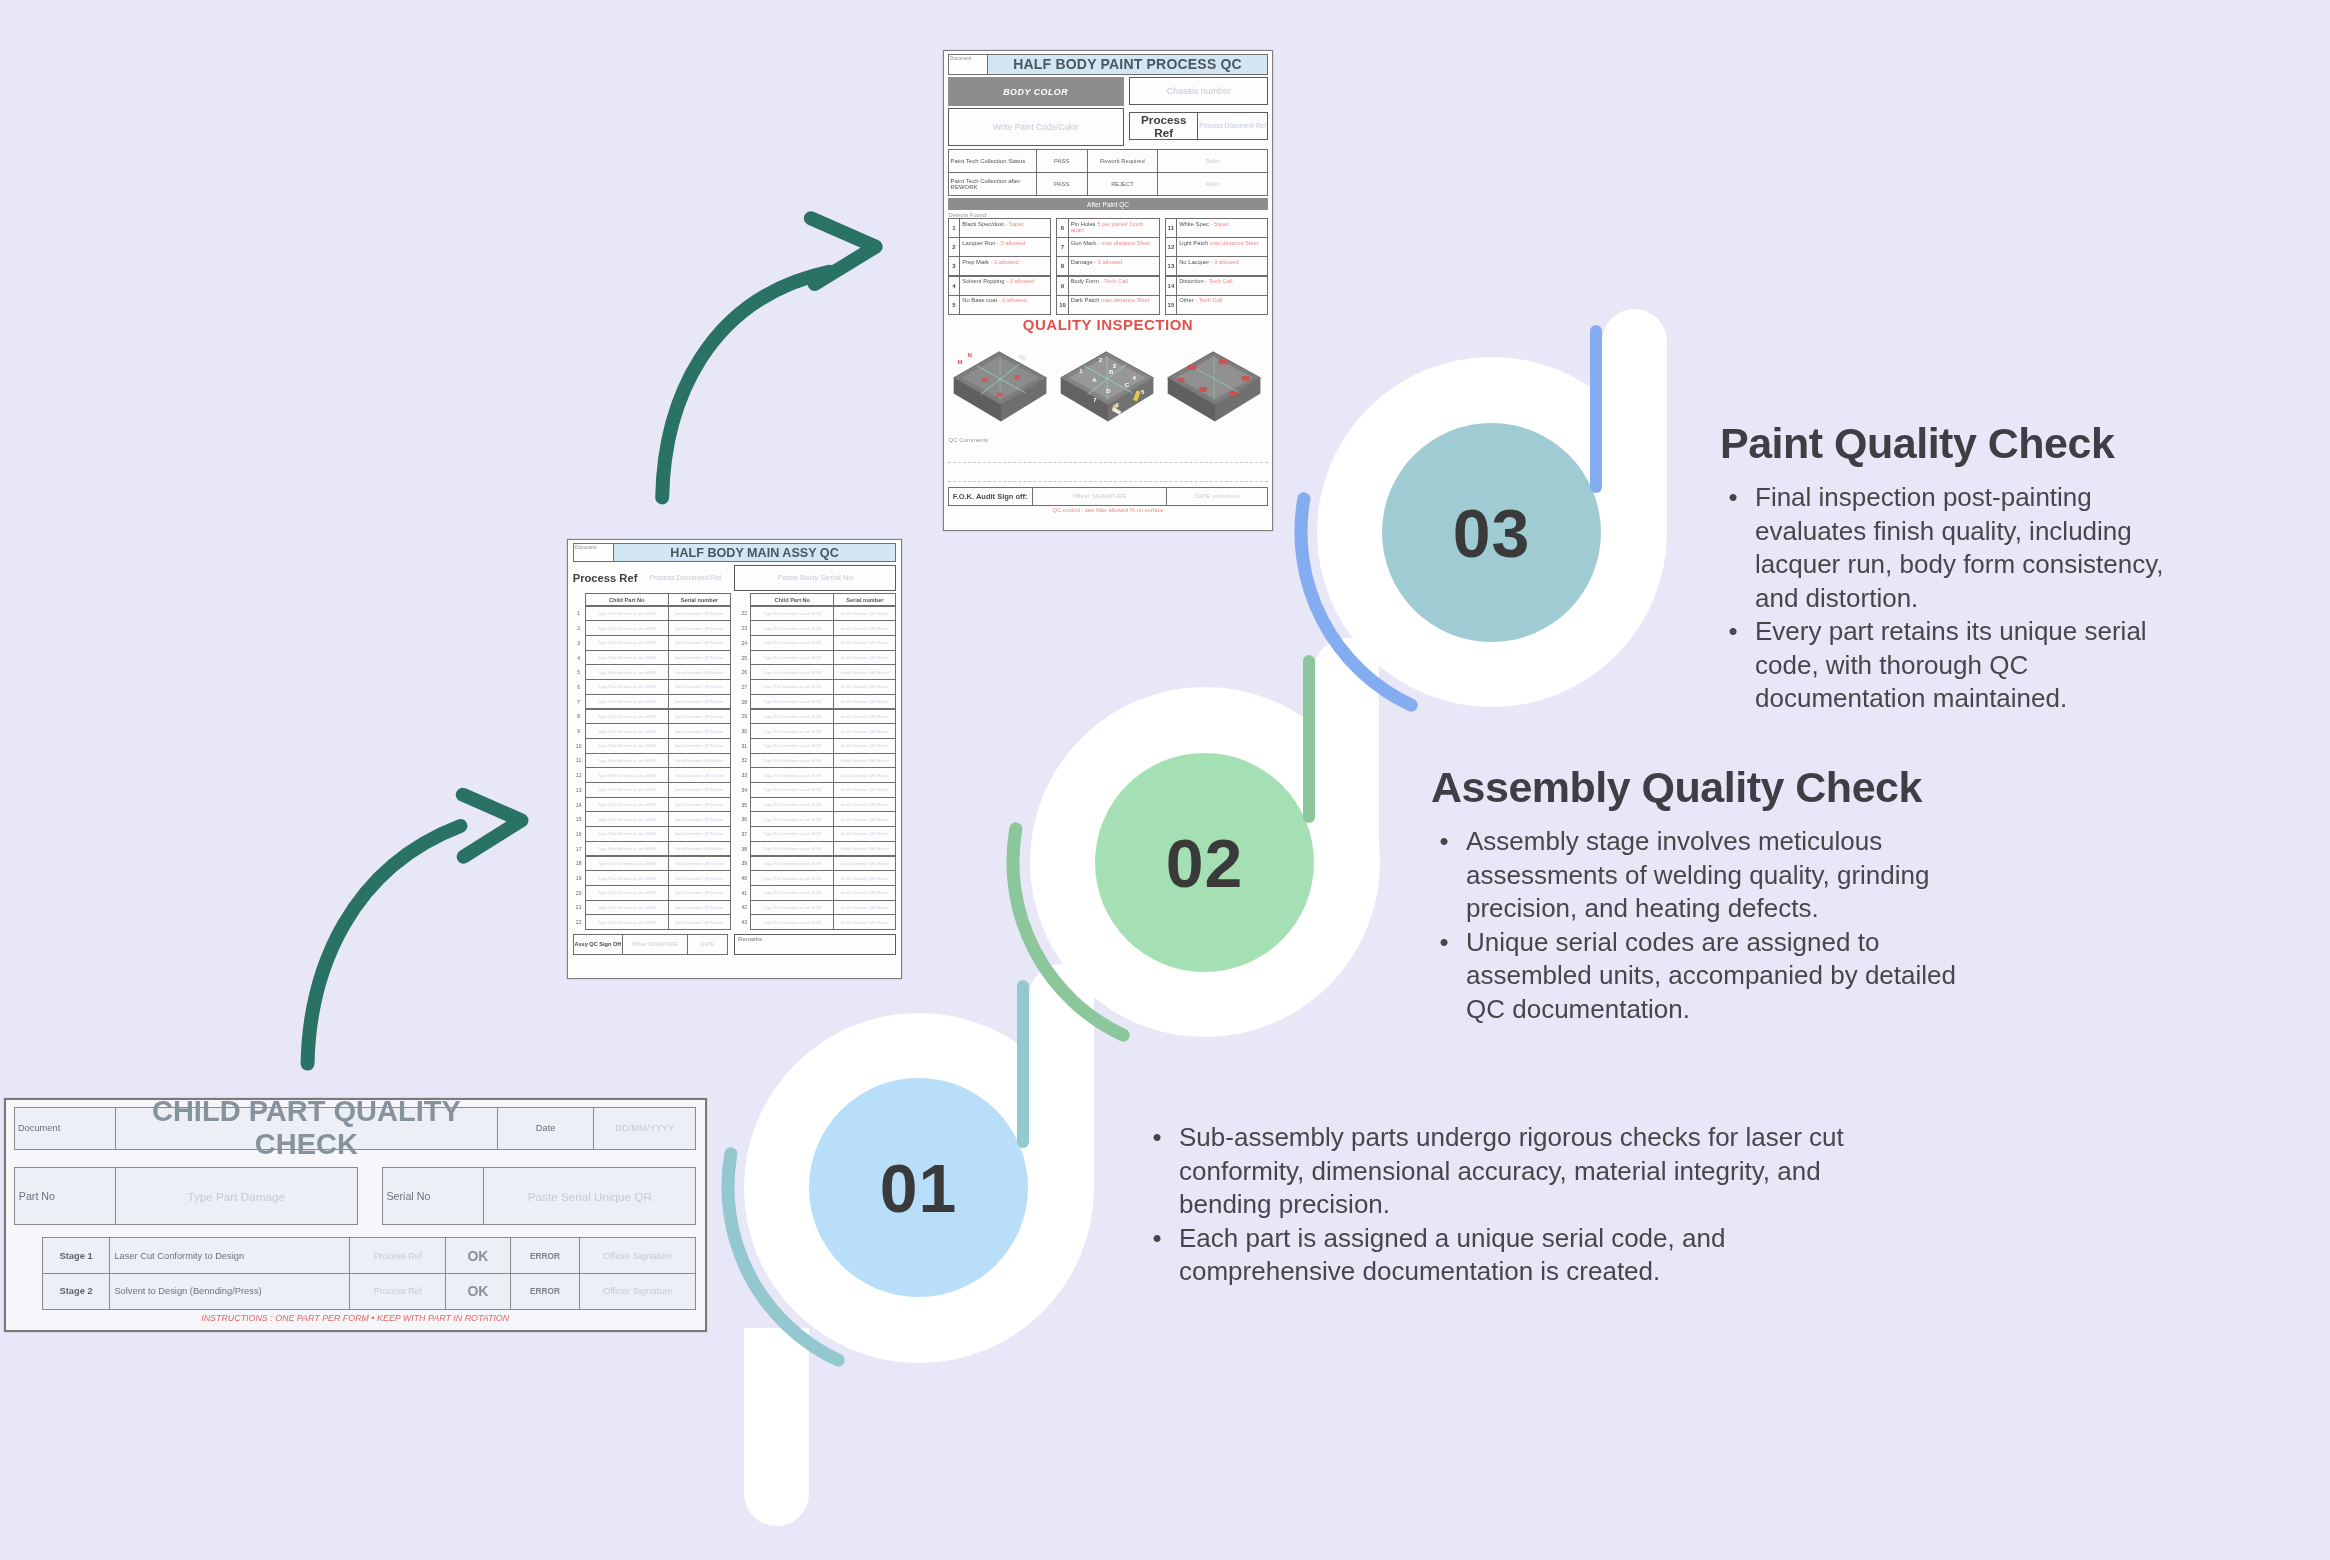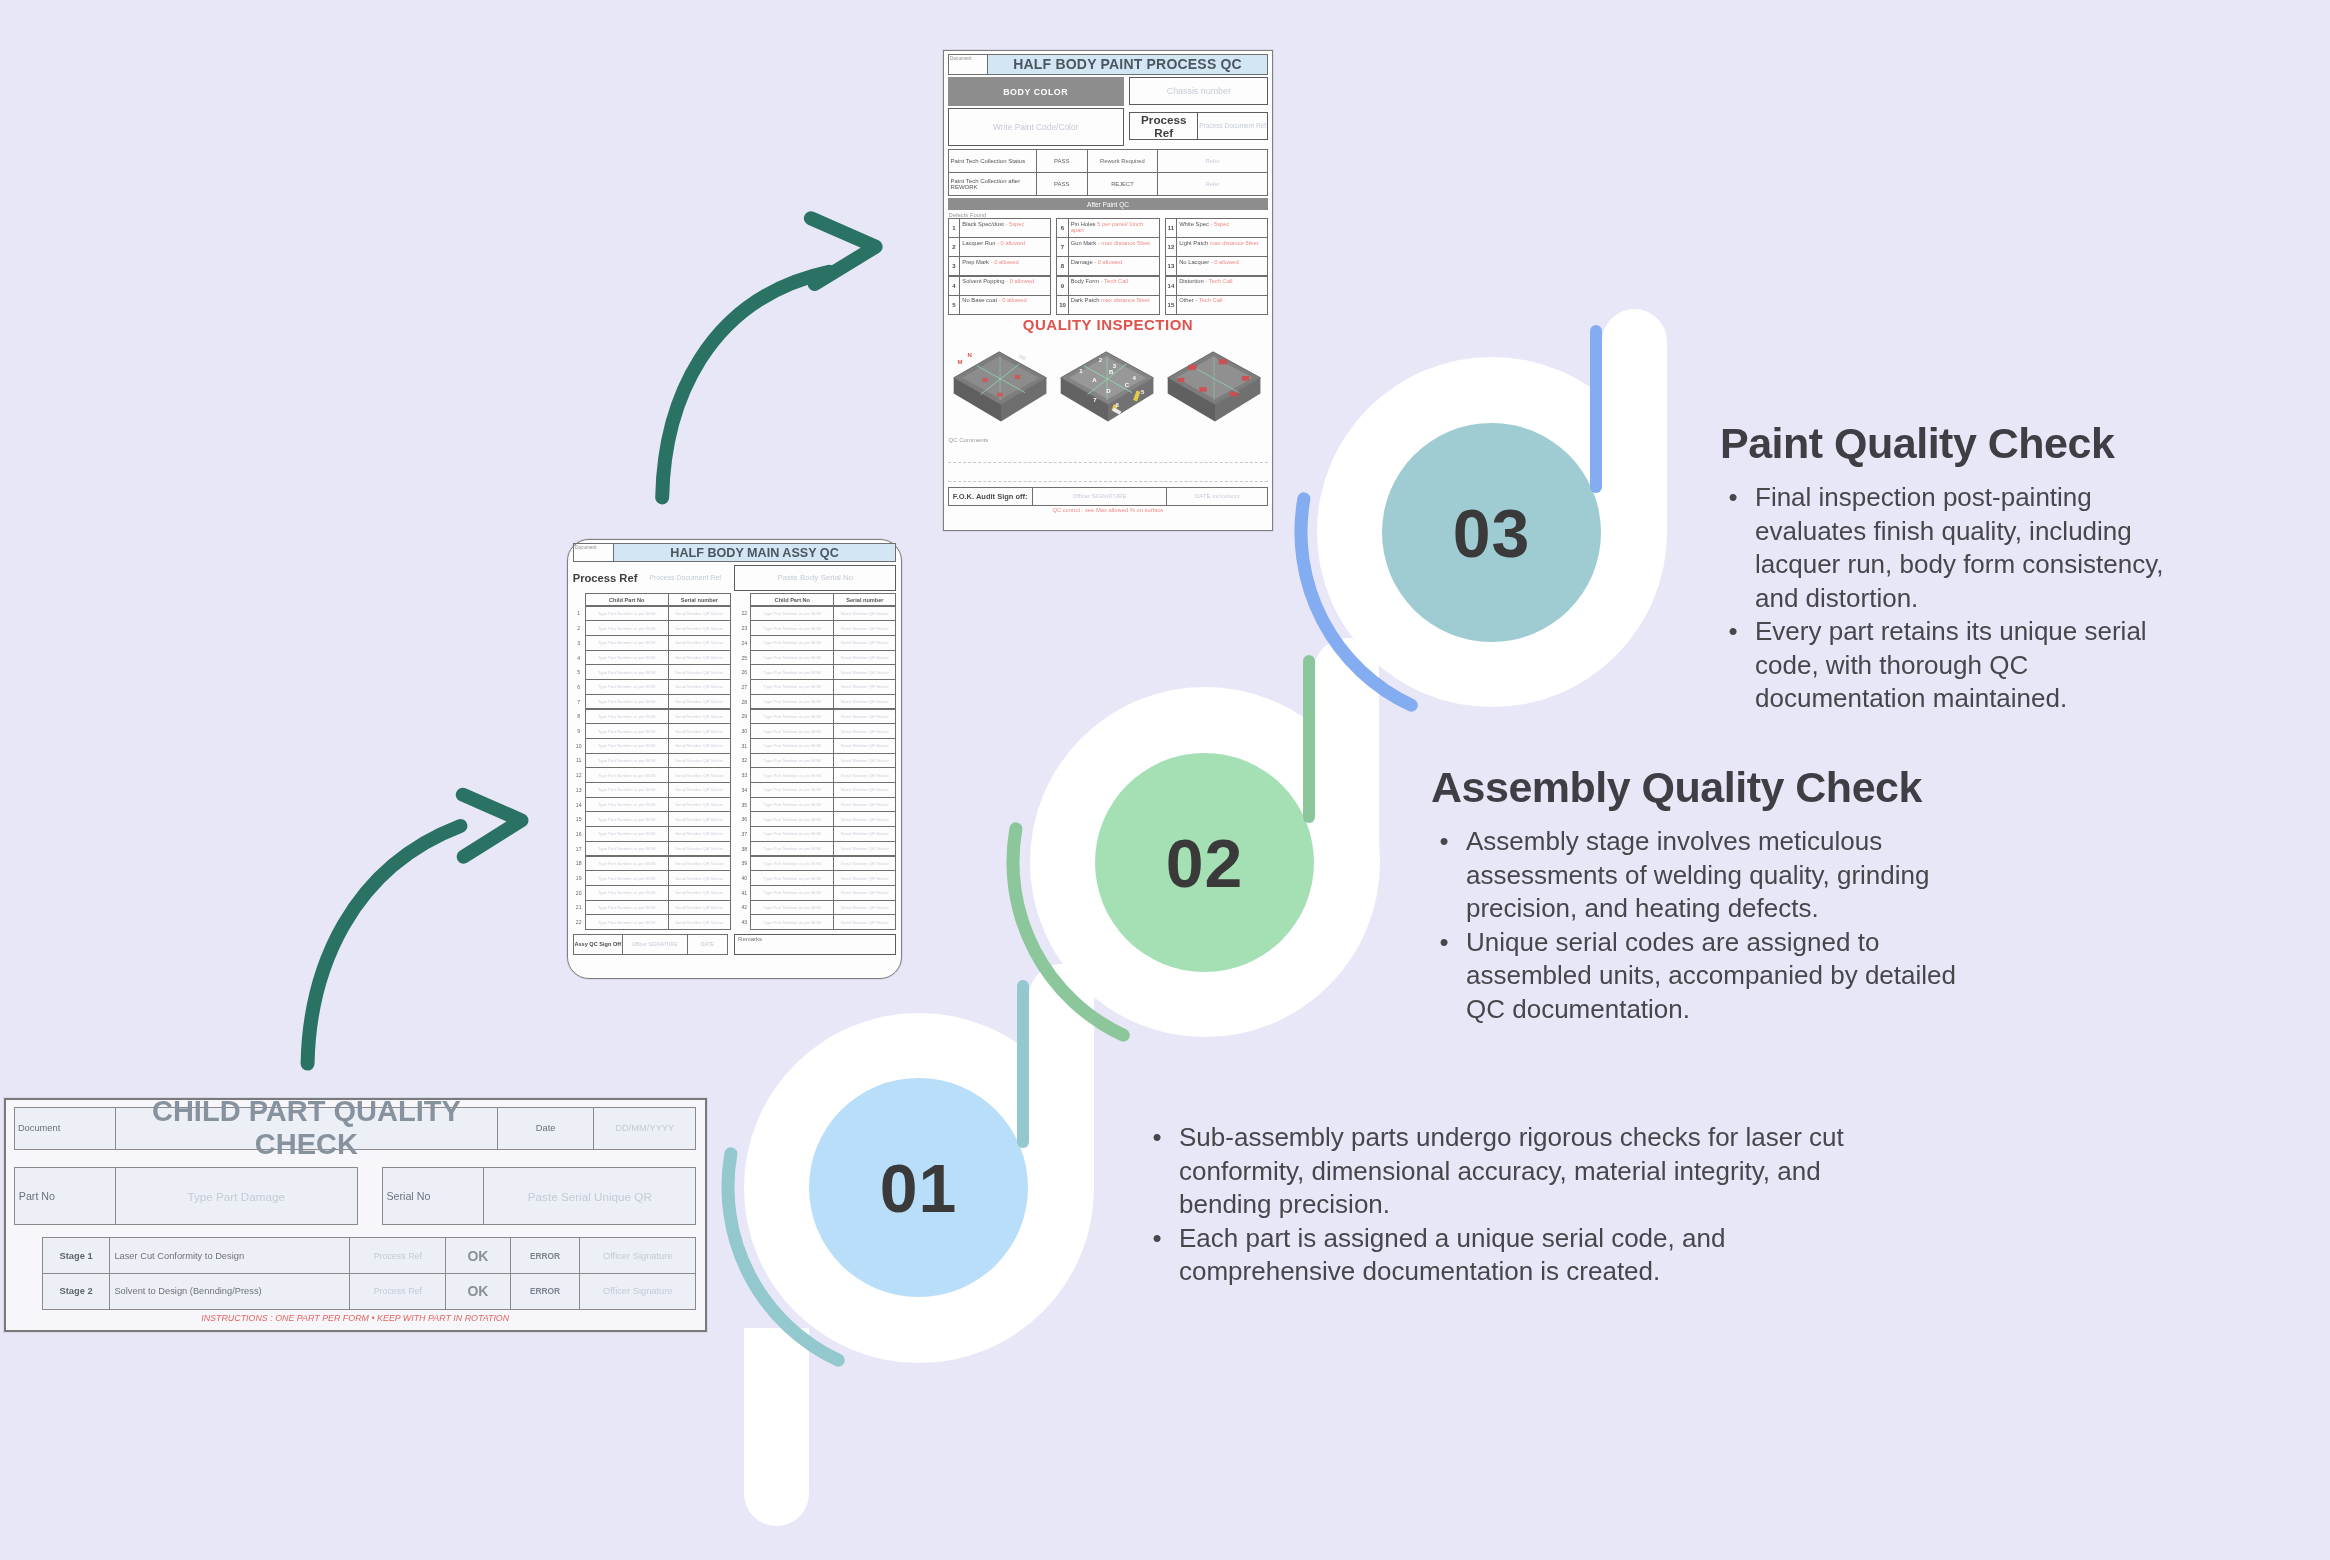--- a/index.html
+++ b/index.html
@@ -72,21 +72,21 @@
   .flexr{display:flex;}
   .ctr{display:flex;align-items:center;justify-content:center;text-align:center;}
 
   
   .form-paint{left:943px;top:50px;width:330px;height:481px;padding:2.8px 3.7px;}
   .fp-title{height:21.4px;}
   .fp-doc{width:40px;font-size:4.7px;color:#8a8a8a;padding:1.4px;border:0.9px solid #6f6f6f;}
   .fp-title-cell{flex:1;font-weight:bold;font-size:14px;color:#4d565f;letter-spacing:0.2px;}
   .fp-sec2{height:69px;margin-top:2.3px;gap:5.6px;}
   .fp-left{width:176px;display:flex;flex-direction:column;}
-  .fp-bodycolor{height:29px;font-weight:bold;font-size:8.9px;letter-spacing:0.5px;}
+  .fp-bodycolor{height:29px;font-weight:bold;font-size:8.9px;letter-spacing:0.5px;font-style:italic;}
   .fp-paintcode{flex:1;font-size:8.4px;margin-top:1.9px;}
   .fp-right{flex:1;display:flex;flex-direction:column;}
   .fp-chassis{height:28px;font-size:8.9px;}
   .fp-procrow{height:28px;margin-top:6.5px;display:flex;}
   .fp-proclabel{width:69px;font-weight:bold;font-size:11.7px;color:#3e3e3e;}
   .fp-procval{flex:1;font-size:6.5px;}
   .fp-status{height:24px;margin-top:2.8px;}
   .fp-status .lab{width:89px;font-size:6px;color:#555;padding:1.9px;display:flex;align-items:center;}
   .fp-status .pass{width:52px;font-size:6px;color:#666;}
   .fp-status .mid{width:71px;font-size:5.8px;color:#666;}
@@ -103,21 +103,21 @@
   .fp-drawings{height:102px;display:flex;justify-content:space-between;padding:0 1.9px;}
   .fp-comments{font-size:6px;color:#999;padding-left:0.9px;}
   .dotline{height:19.6px;border-bottom:0.9px dashed #c6c6cc;}
   .fp-footer{height:18.6px;margin-top:4.7px;display:flex;}
   .fp-footer .lab{width:85px;font-weight:bold;font-size:7.5px;color:#4a4a4a;}
   .fp-footer .off{flex:1;font-size:6px;}
   .fp-footer .dat{width:102px;font-size:6px;}
   .fp-note{margin-top:1.4px;text-align:center;font-size:5.8px;color:#ef8d88;filter:blur(0.3px);}
 
   
-  .form-assy{left:567px;top:539px;width:335px;height:440px;padding:2.8px 4.7px;border-radius:22px;}
+  .form-assy{left:567px;top:539px;width:335px;height:440px;padding:2.8px 4.7px;}
   .fa-title{height:19.6px;}
   .fa-doc{width:41px;font-size:4.7px;color:#8a8a8a;padding:1.4px;border:0.9px solid #6f6f6f;}
   .fa-title-cell{flex:1;font-weight:bold;font-size:12.6px;color:#4d565f;}
   .fa-procrow{height:26px;margin-top:2.3px;display:flex;gap:6.5px;}
   .fa-procleft{flex:1;display:flex;align-items:center;}
   .fa-proclabel{width:70px;font-weight:bold;font-size:11.2px;color:#3e3e3e;}
   .fa-procval{flex:1;font-size:7px;}
   .fa-serialbox{width:162px;border:1.9px solid #5c5c5c;font-size:8px;}
   .fa-tables{display:flex;gap:7.5px;margin-top:2.8px;}
   .fa-half{flex:1;}

